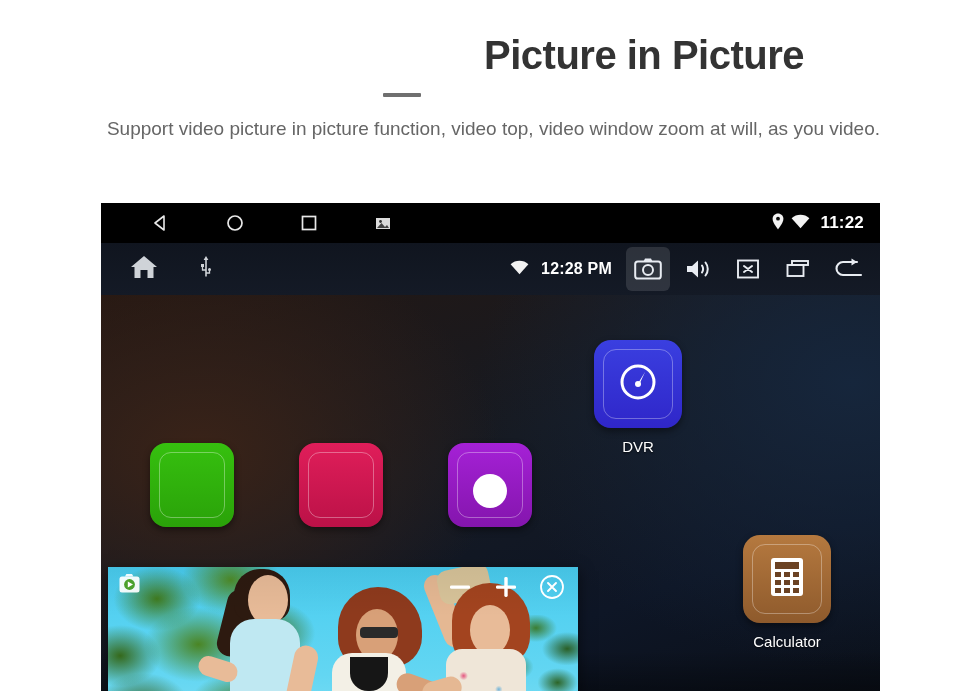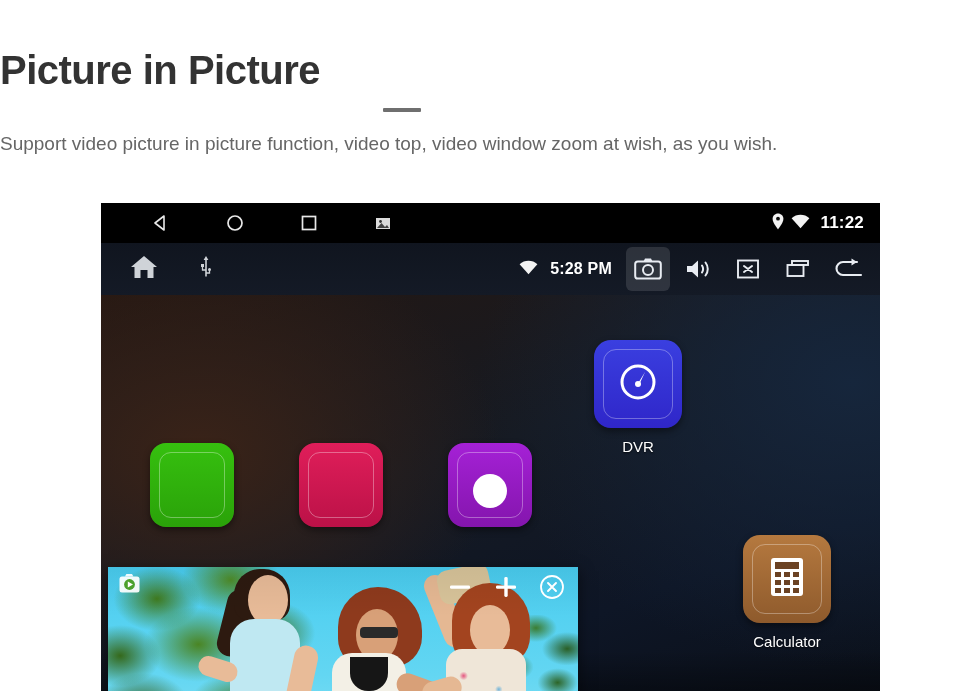--- a/index.html
+++ b/index.html
@@ -7,22 +7,22 @@
     width:980px;height:691px;
     background:#ffffff;
     font-family:"Liberation Sans", sans-serif;
     overflow:hidden;
     position:relative;
   }
 
   
   .page-header{
     width:804px;
-    padding-top:48px;
-    text-align:left;
+    padding-top:33px;
+    text-align:right;
     box-sizing:border-box;
   }
   .page-title{
     font-size:40px;
     font-weight:bold;
     color:#333333;
     letter-spacing:-0.5px;
     line-height:1.1;
     margin:0;
   }
@@ -275,21 +275,21 @@
     z-index:11;
     pointer-events:none;
   }
 </style>
 </head>
 <body>
 
 <div class="page-header">
   <h1 class="page-title">Picture in Picture</h1>
   <div class="title-rule"></div>
-  <p class="page-subtitle">Support video picture in picture function, video top, video window zoom at wish, as you wish.</p>
+  <p class="page-subtitle">Support video picture in picture function, video top, video window zoom at will, as you video.</p>
 </div>
 
 <div class="device">
 
   <div class="android-nav">
     <div class="nav-btns">
       <span class="navglyph">
         <svg width="20" height="20" viewBox="0 0 20 20">
             <path d="M13 3 L4 10 L13 17 Z" fill="none" stroke="#e8e8e8" stroke-width="1.6" stroke-linejoin="round"></path>
           </svg>
@@ -345,21 +345,21 @@
             <path d="M10.5 14.5 L10.5 18 L7 18" fill="none" stroke="#cfd3d8" stroke-width="1.3"></path>
           </svg>
       </span>
     </div>
     <div class="right-group">
       <span>
         <svg width="19" height="15" viewBox="0 0 19 15">
             <path d="M9.5 14.2 L0.6 4.2 A13.5 13.5 0 0 1 18.4 4.2 Z" fill="#f2f2f2"></path>
           </svg>
       </span>
-      <span class="bar-time">5:28 PM</span>
+      <span class="bar-time">12:28 PM</span>
 
       <span class="bar-icon active">
         <svg width="28" height="24" viewBox="0 0 28 24">
             <rect x="1.2" y="4.5" width="25.6" height="17" rx="2.6" fill="none" stroke="#e8ecf2" stroke-width="2"></rect>
             <path d="M9.5 4.5 L11 1.6 L17 1.6 L18.5 4.5 Z" fill="#e8ecf2"></path>
             <circle cx="14" cy="13" r="5" fill="none" stroke="#e8ecf2" stroke-width="2"></circle>
           </svg>
       </span>
       <span class="bar-icon">
         <svg width="28" height="24" viewBox="0 0 28 24">

